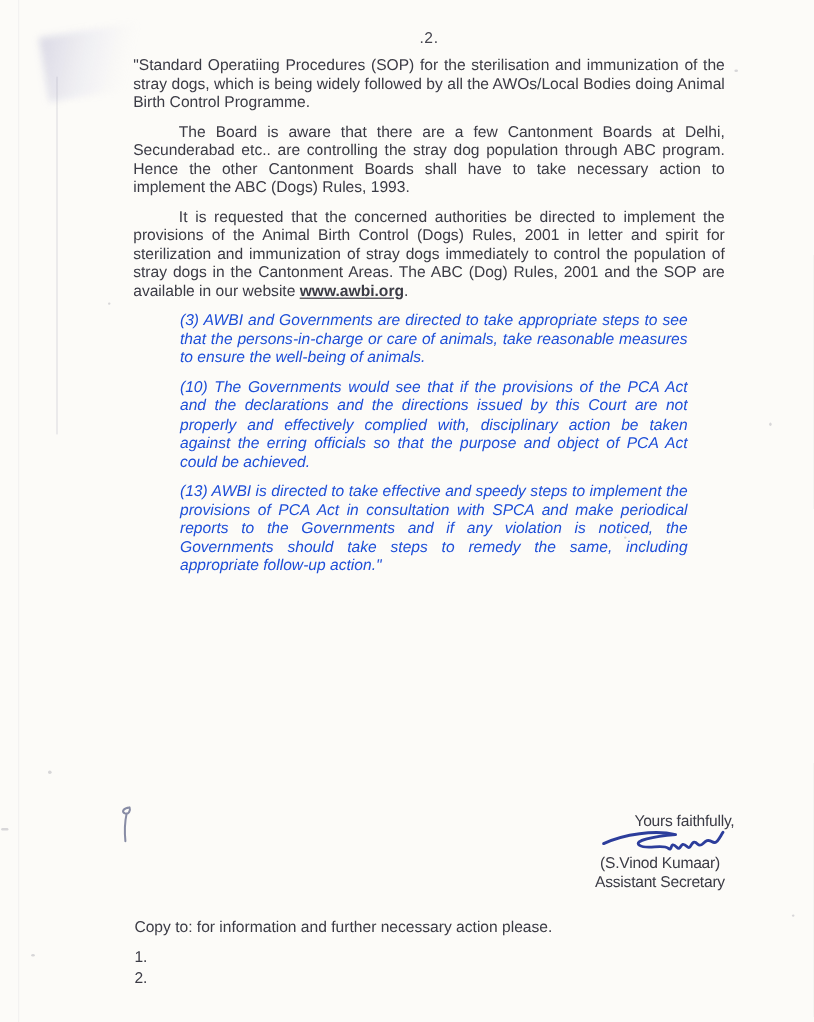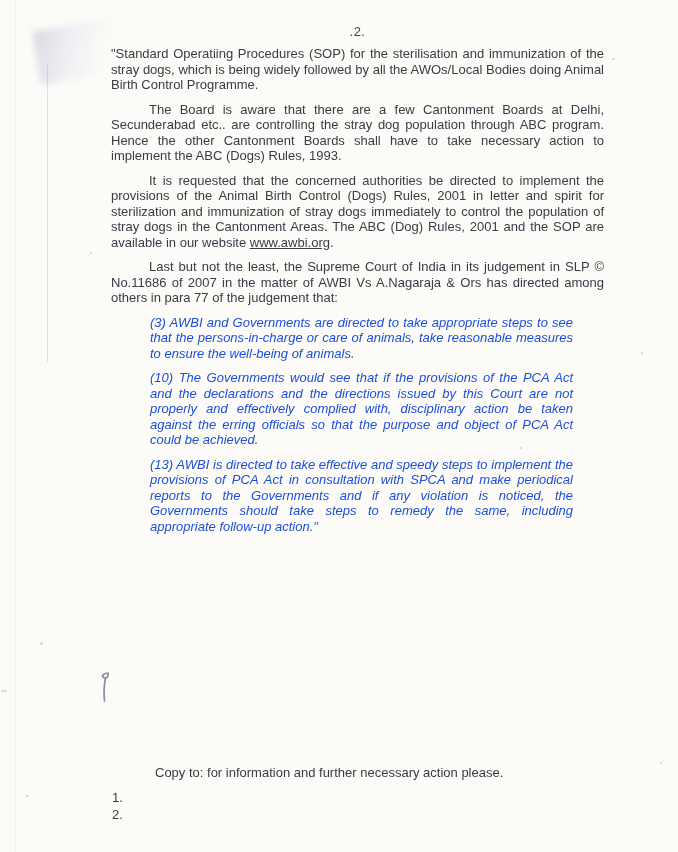--- a/index.html
+++ b/index.html
@@ -37,34 +37,34 @@
     position:absolute;left:111px;top:46px;width:493px;
     font-size:13px;line-height:15.5px;text-align:justify;
   }
   .para{margin:0 0 9px 0;}
   .indent{text-indent:38px;}
   .quote{
     margin:0 0 9px 39px;width:423px;
     font-style:italic;text-align:justify;color:#1d4ed8;
   }
   .closing{margin:0;white-space:nowrap;letter-spacing:-0.3px;}
-  .weblink{text-decoration:underline;}
+  .weblink{text-decoration:underline;font-weight:bold;}
   
   .sigblock{
     position:absolute;left:488px;top:676px;width:124px;
     font-size:13px;line-height:16px;color:#3b3b45;
   }
   .valediction{text-align:right;letter-spacing:-0.2px;}
   .sig-svg{display:block;margin:-4px 0 -3px auto;}
   .signame{text-align:center;letter-spacing:-0.2px;}
   .sigtitle{text-align:center;letter-spacing:-0.2px;}
   
   .copyto{
     position:absolute;left:112px;top:765px;width:493px;
-    font-size:13px;line-height:16px;margin-left:43px;
+    font-size:13px;line-height:16px;
   }
   .copylist{position:absolute;left:112px;top:789px;width:500px;font-size:13px;line-height:17px;}
   .copyrow{display:flex;}
   .copynum{width:47px;flex:0 0 47px;}
   .penmark{position:absolute;left:95px;top:670px;}
 </style>
 </head>
 <body>
 
 <div class="page">
@@ -81,30 +81,37 @@
   <div class="speck s7"></div>
   <div class="speck s8"></div>
   <div class="speck s9"></div>
 
   <div class="pagenum">.2.</div>
 
   <div class="textcol">
     <p class="para">"Standard Operatiing Procedures (SOP) for the sterilisation and immunization of the stray dogs, which is being widely followed by all the AWOs/Local Bodies doing Animal Birth Control Programme.</p>
     <p class="para indent">The Board is aware that there are a few Cantonment Boards at Delhi, Secunderabad etc.. are controlling the stray dog population through ABC program. Hence the other Cantonment Boards shall have to take necessary action to implement the ABC (Dogs) Rules, 1993.</p>
     <p class="para indent"><span>It is requested that the concerned authorities be directed to implement the provisions of the Animal Birth Control (Dogs) Rules, 2001 in letter and spirit for sterilization and immunization of stray dogs immediately to control the population of stray dogs in the Cantonment Areas. The ABC (Dog) Rules, 2001 and the SOP are available in our website </span><span class="weblink">www.awbi.org</span><span>.</span></p>
-    <p class="para indent">Last but not the least, the Supreme Court of India in its judgement in SLP © No.11686 of 2007 in the matter of AWBI Vs A.Nagaraja &amp; Ors has directed among others in para 77 of the judgement that:</p>
     <p class="quote">(3) AWBI and Governments are directed to take appropriate steps to see that the persons-in-charge or care of animals, take reasonable measures to ensure the well-being of animals.</p>
     <p class="quote">(10) The Governments would see that if the provisions of the PCA Act and the declarations and the directions issued by this Court are not properly and effectively complied with, disciplinary action be taken against the erring officials so that the purpose and object of PCA Act could be achieved.</p>
     <p class="quote">(13) AWBI is directed to take effective and speedy steps to implement the provisions of PCA Act in consultation with SPCA and make periodical reports to the Governments and if any violation is noticed, the Governments should take steps to remedy the same, including appropriate follow-up action."</p>
   </div>
 
   <svg class="penmark" width="22" height="36" viewBox="0 0 22 36">
     <path d="M13 3 C8 3.5 5.5 6.5 9.5 8 C12 8.8 14 5.5 13 3 M10.5 8 C9 15 8.8 24 9.5 31" fill="none" stroke="#6a7090" stroke-width="1.7" stroke-linecap="round" opacity="0.8"></path>
   </svg>
 
+  <div class="sigblock">
+    <div class="valediction">Yours faithfully,</div>
+    <svg class="sig-svg" width="112" height="26" viewBox="0 0 112 26">
+      <path d="M3 15 C20 7 46 3.5 63 7.5 C45 9 27 12.5 33 16.5 C39 20.5 52 15 57 19 C60.5 22 58 12 64 18 C68 22 66.5 11.5 72.5 17.5 C76.5 21.5 75.5 9.5 81.5 15.5 C85.5 19.5 87 9 93.5 13.5 C97 16 99 11 102.5 5.5" fill="none" stroke="#2c3d9b" stroke-width="2.4" stroke-linecap="round" stroke-linejoin="round"></path>
+    </svg>
+    <div class="signame">(S.Vinod Kumaar)</div>
+    <div class="sigtitle">Assistant Secretary</div>
+  </div>
 
   <div class="copyto">Copy to: for information and further necessary action please.</div>
   <div class="copylist">
     <div class="copyrow">
       <span class="copynum">1.</span>
     </div>
     <div class="copyrow">
       <span class="copynum">2.</span>
     </div>
   </div>

